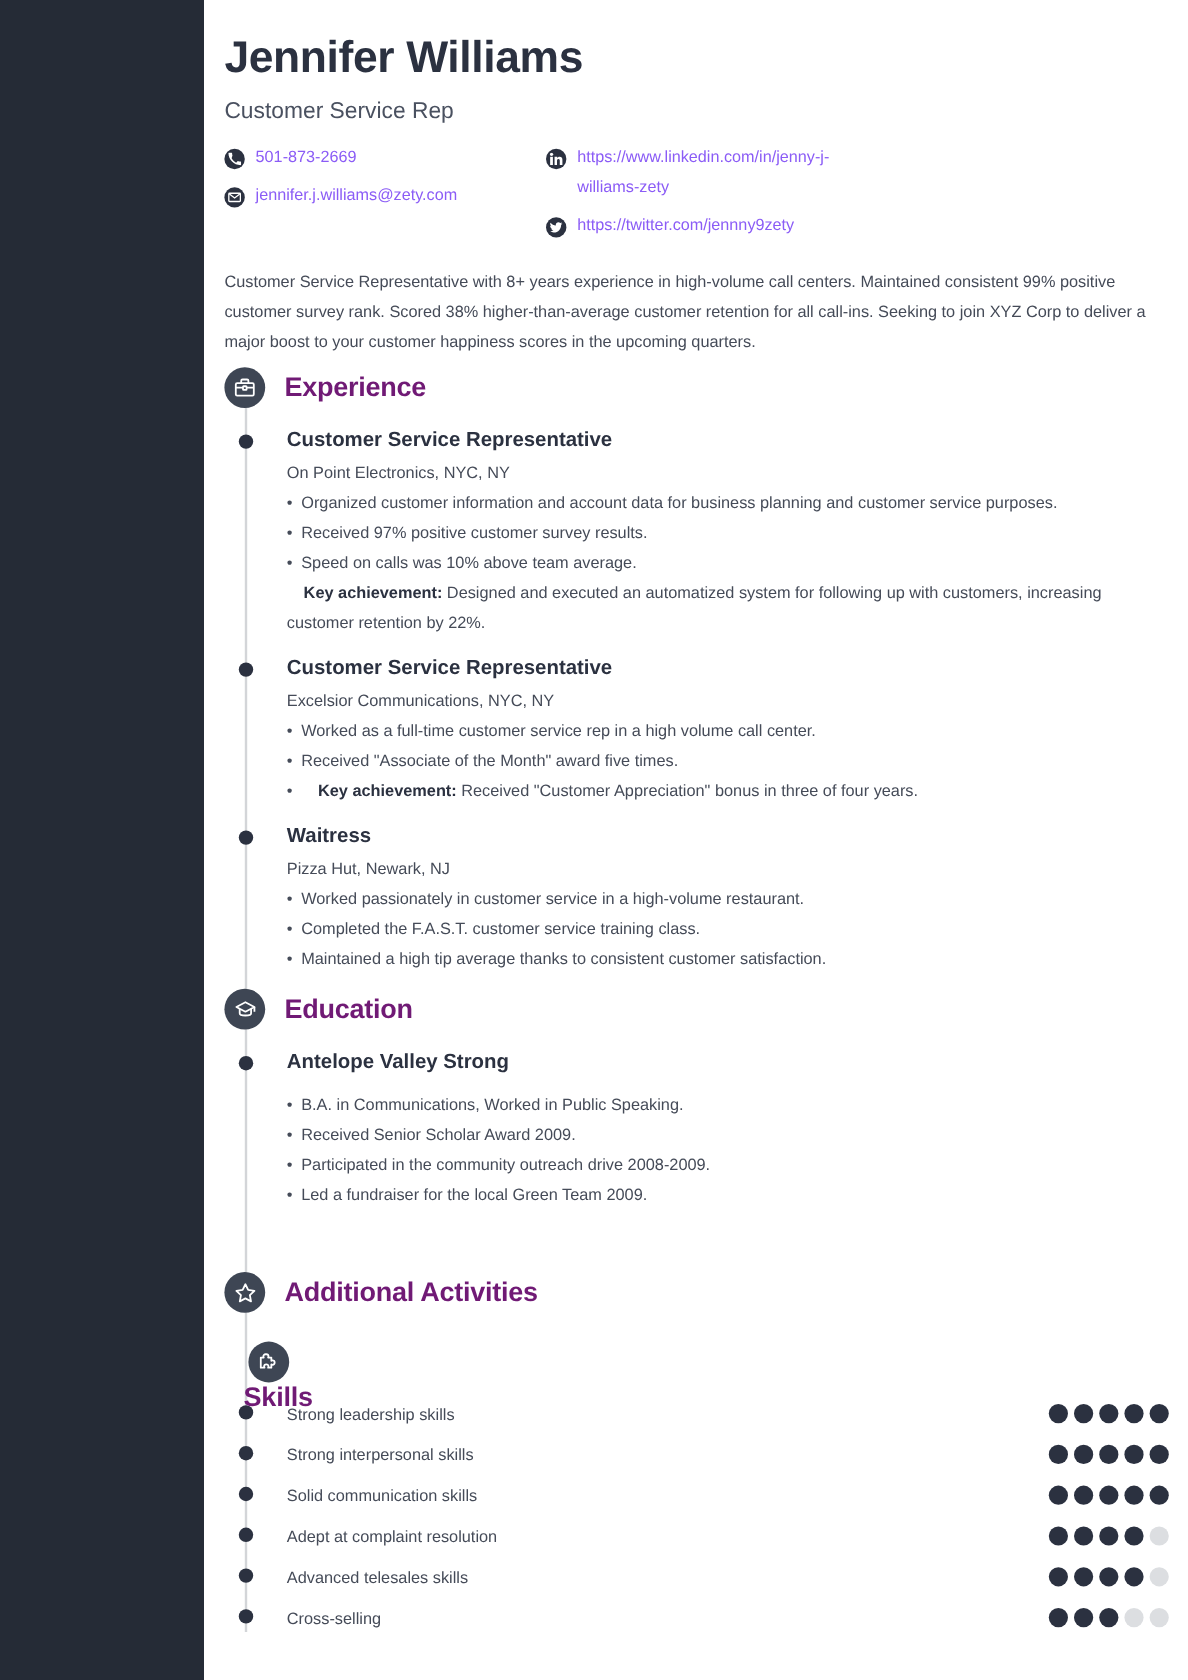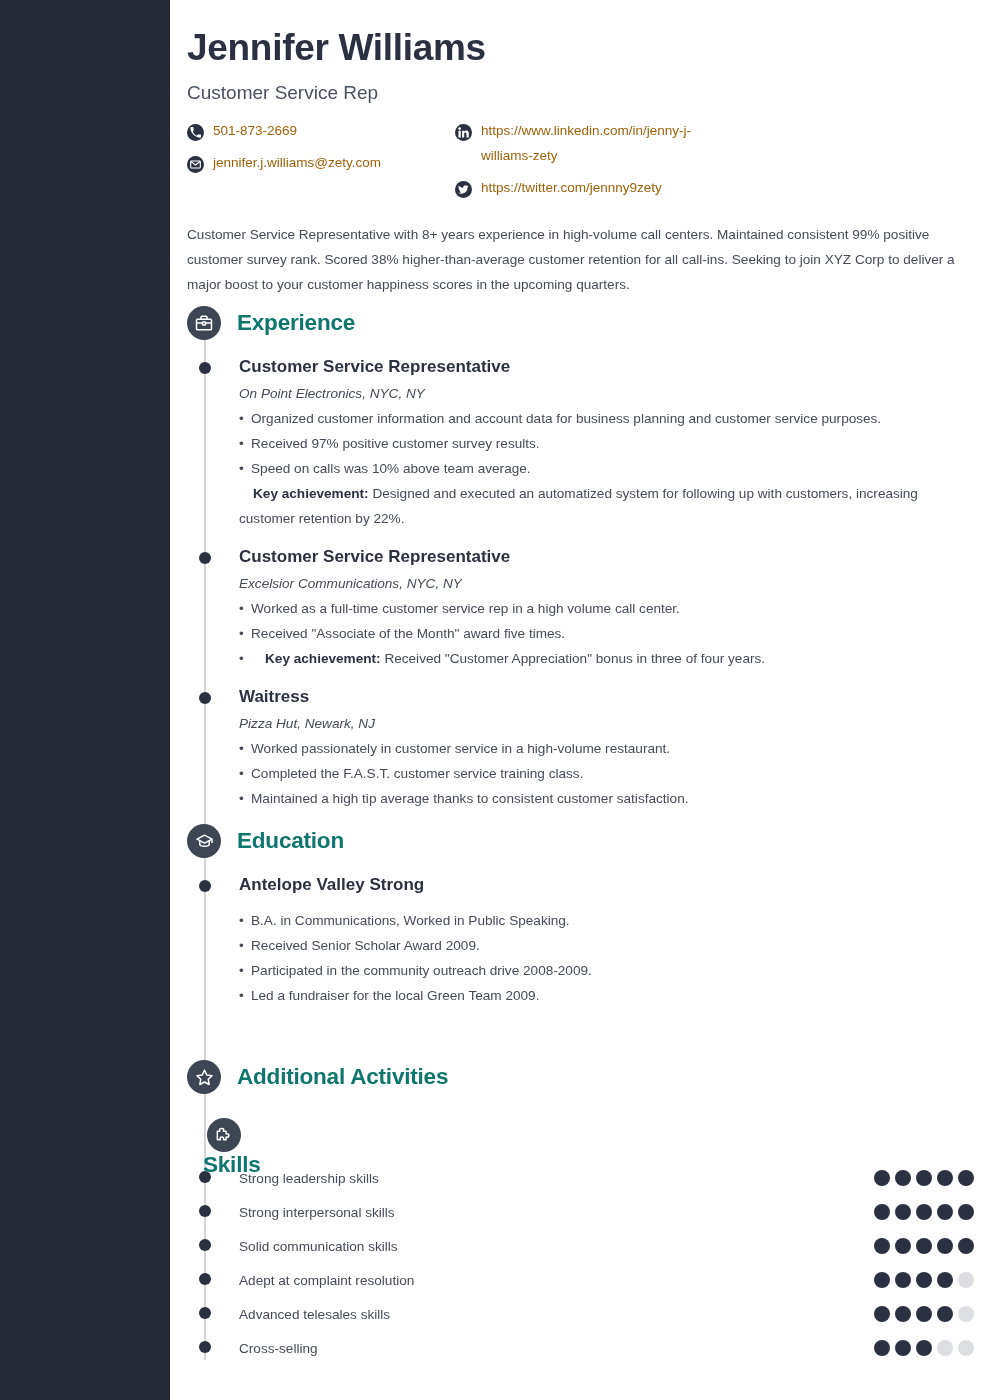--- a/index.html
+++ b/index.html
@@ -50,45 +50,45 @@
 
   
   .contact-col { position:absolute; }
   .contact-row { display:flex; align-items:flex-start; margin-bottom:11px; }
   .c-ico {
     flex:0 0 auto; width:17px; height:17px; border-radius:50%;
     background:#2b3140; margin-right:9px; margin-top:2px;
     display:flex; align-items:center; justify-content:center;
   }
   .c-ico svg { display:block; }
-  .c-txt { font-size:13.5px; color:#a16207; line-height:25px; margin-top:-4px; }
+  .c-txt { font-size:13.5px; color:#8b5cf6; line-height:25px; margin-top:-4px; }
   .c-txt.wrap { max-width:240px; }
 
   
   .summary {
     position:absolute; left:17px; top:222px; width:783px;
     font-size:13.6px; line-height:25px; color:#454b58; text-align:left;
   }
 
   
   .sec-head { position:absolute; display:flex; align-items:center; }
   .sec-ico {
     width:34px; height:34px; border-radius:50%; background:#3e4654;
     display:flex; align-items:center; justify-content:center;
     flex:0 0 auto;
   }
   .sec-title {
-    margin-left:16px; font-size:22.5px; font-weight:bold; color:#0f766e;
+    margin-left:16px; font-size:22.5px; font-weight:bold; color:#701a75;
     letter-spacing:-.2px;
   }
 
   
   .entry { position:absolute; left:69px; width:735px; }
   .e-title { font-size:17px; font-weight:bold; color:#2b3140; line-height:22px; }
-  .e-sub { font-size:13.6px; font-style:italic; color:#454b58; margin-top:8px; }
+  .e-sub { font-size:13.6px; color:#454b58; margin-top:8px; }
   .e-list { list-style:none; margin-top:5px; }
   .e-list li {
     position:relative; padding-left:12px;
     font-size:13.6px; line-height:25px; color:#454b58;
   }
   .e-list li.bulleted:before {
     content:"•"; position:absolute; left:0; top:0; color:#454b58;
   }
   .e-list li b { font-weight:bold; color:#2b3140;padding-left:14px; }
 

